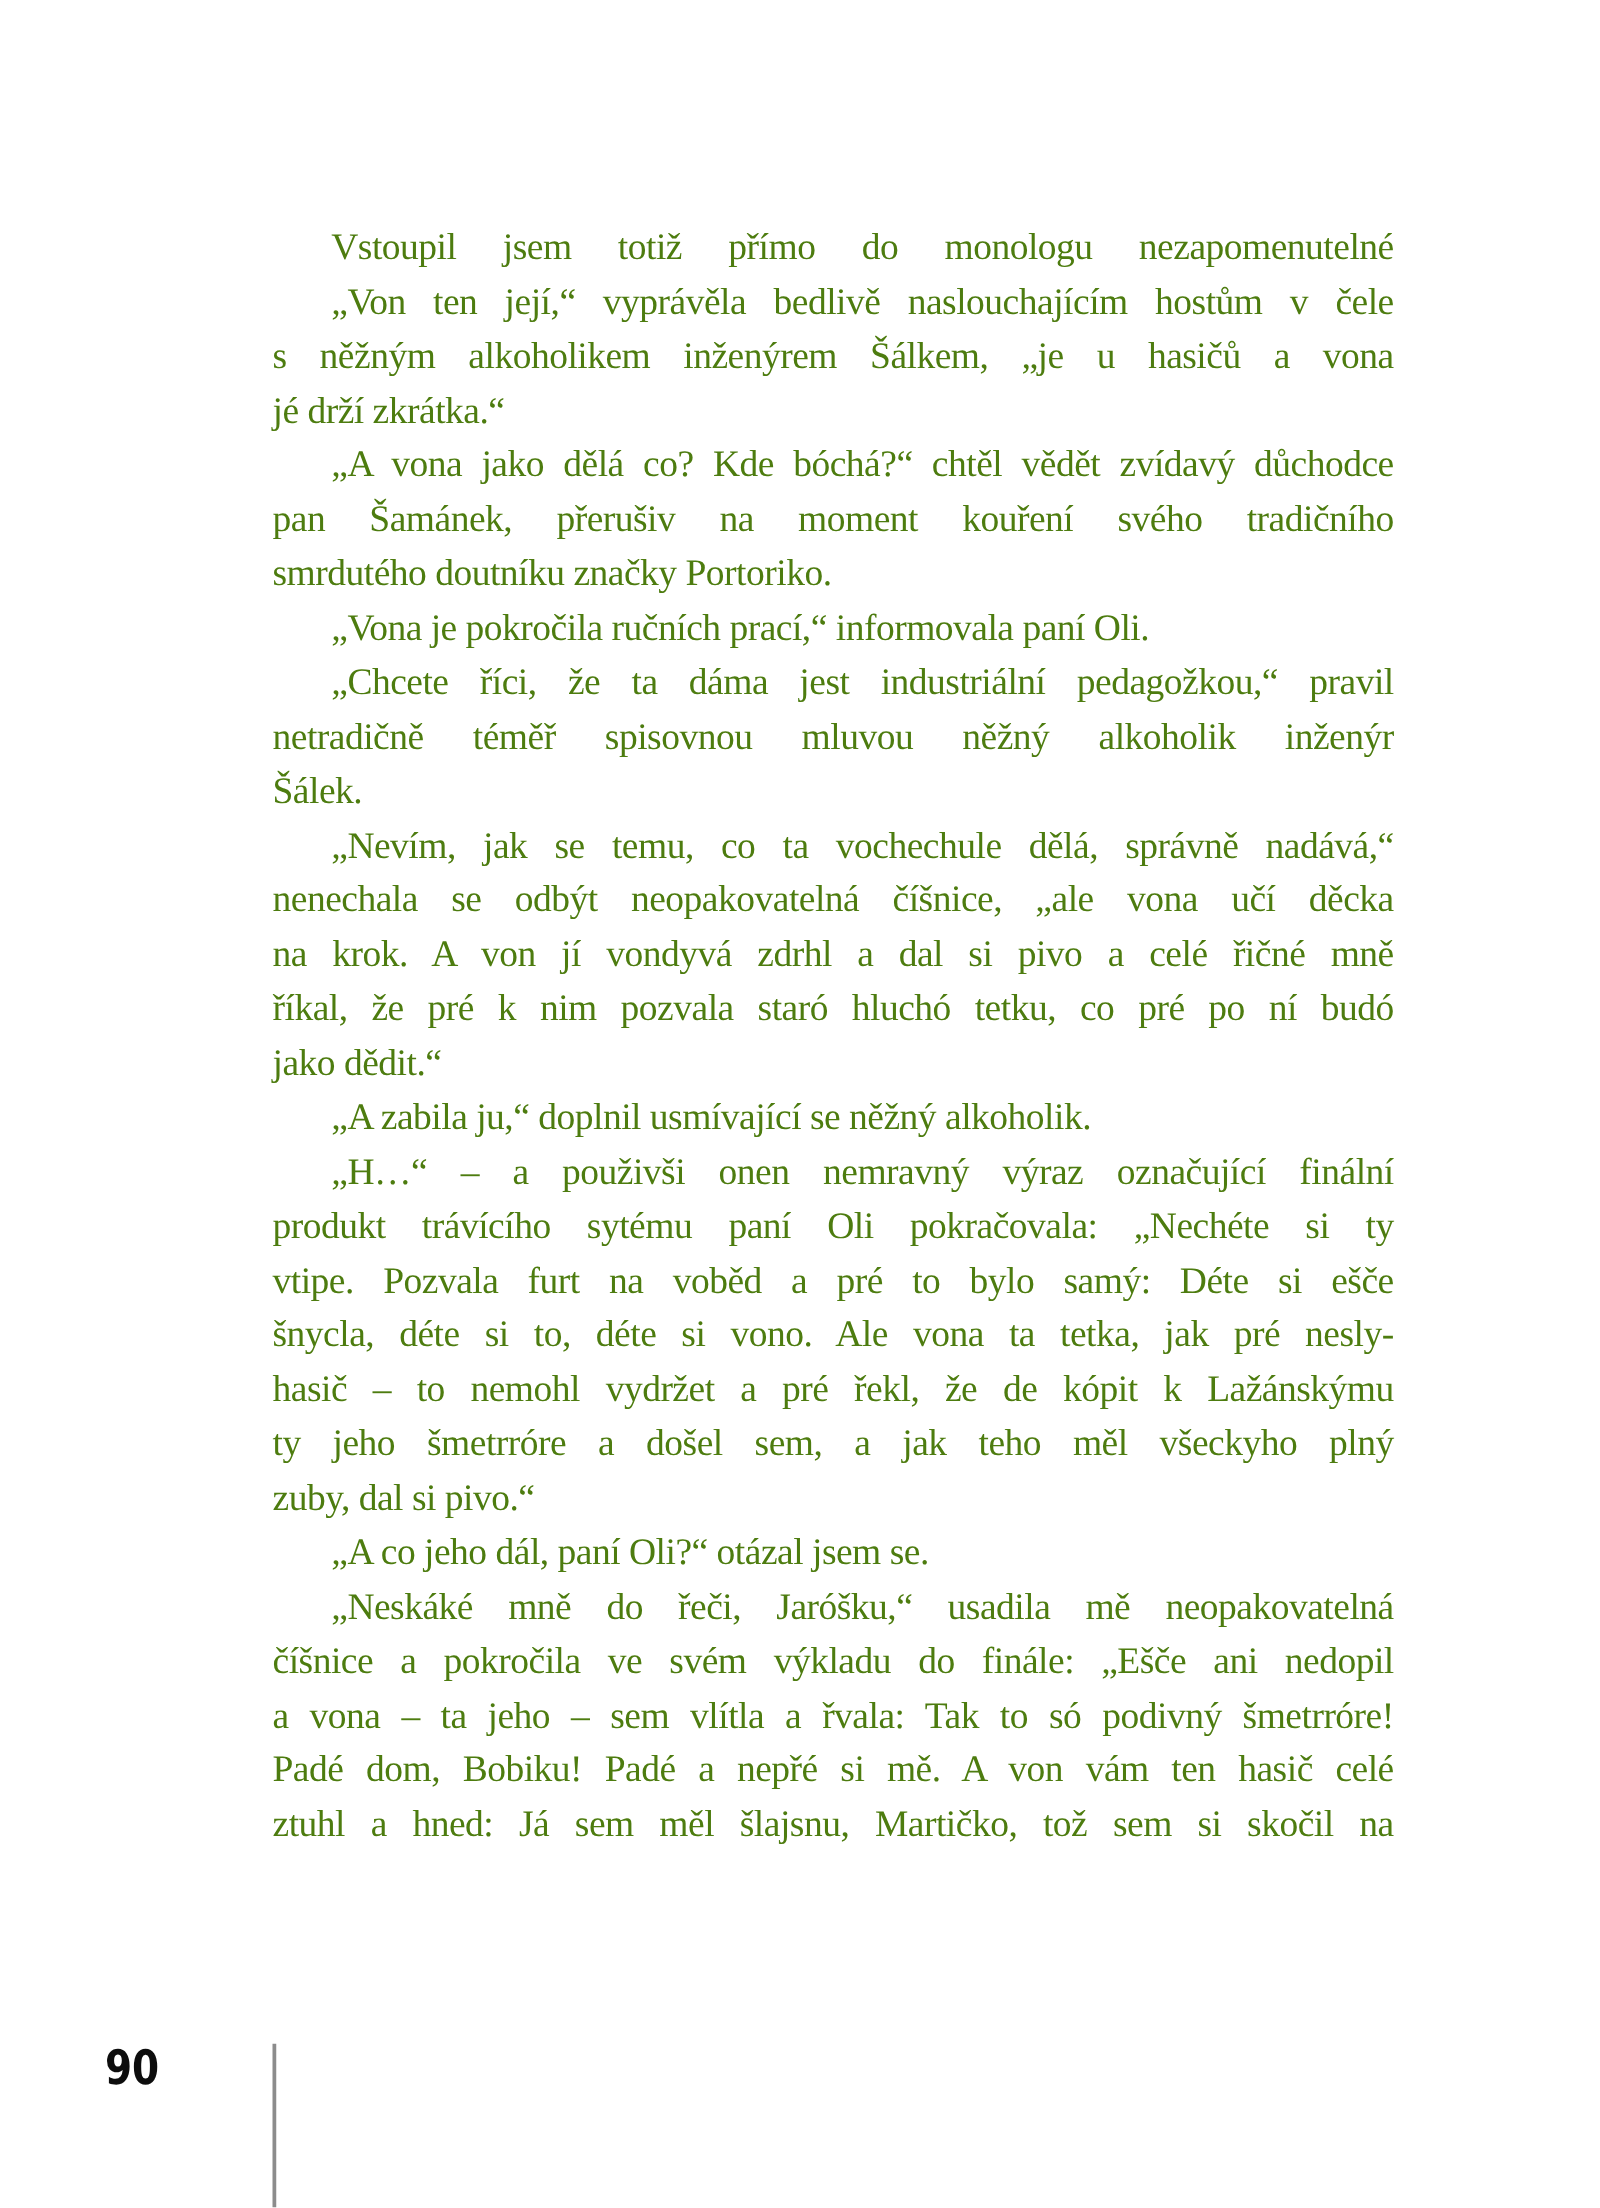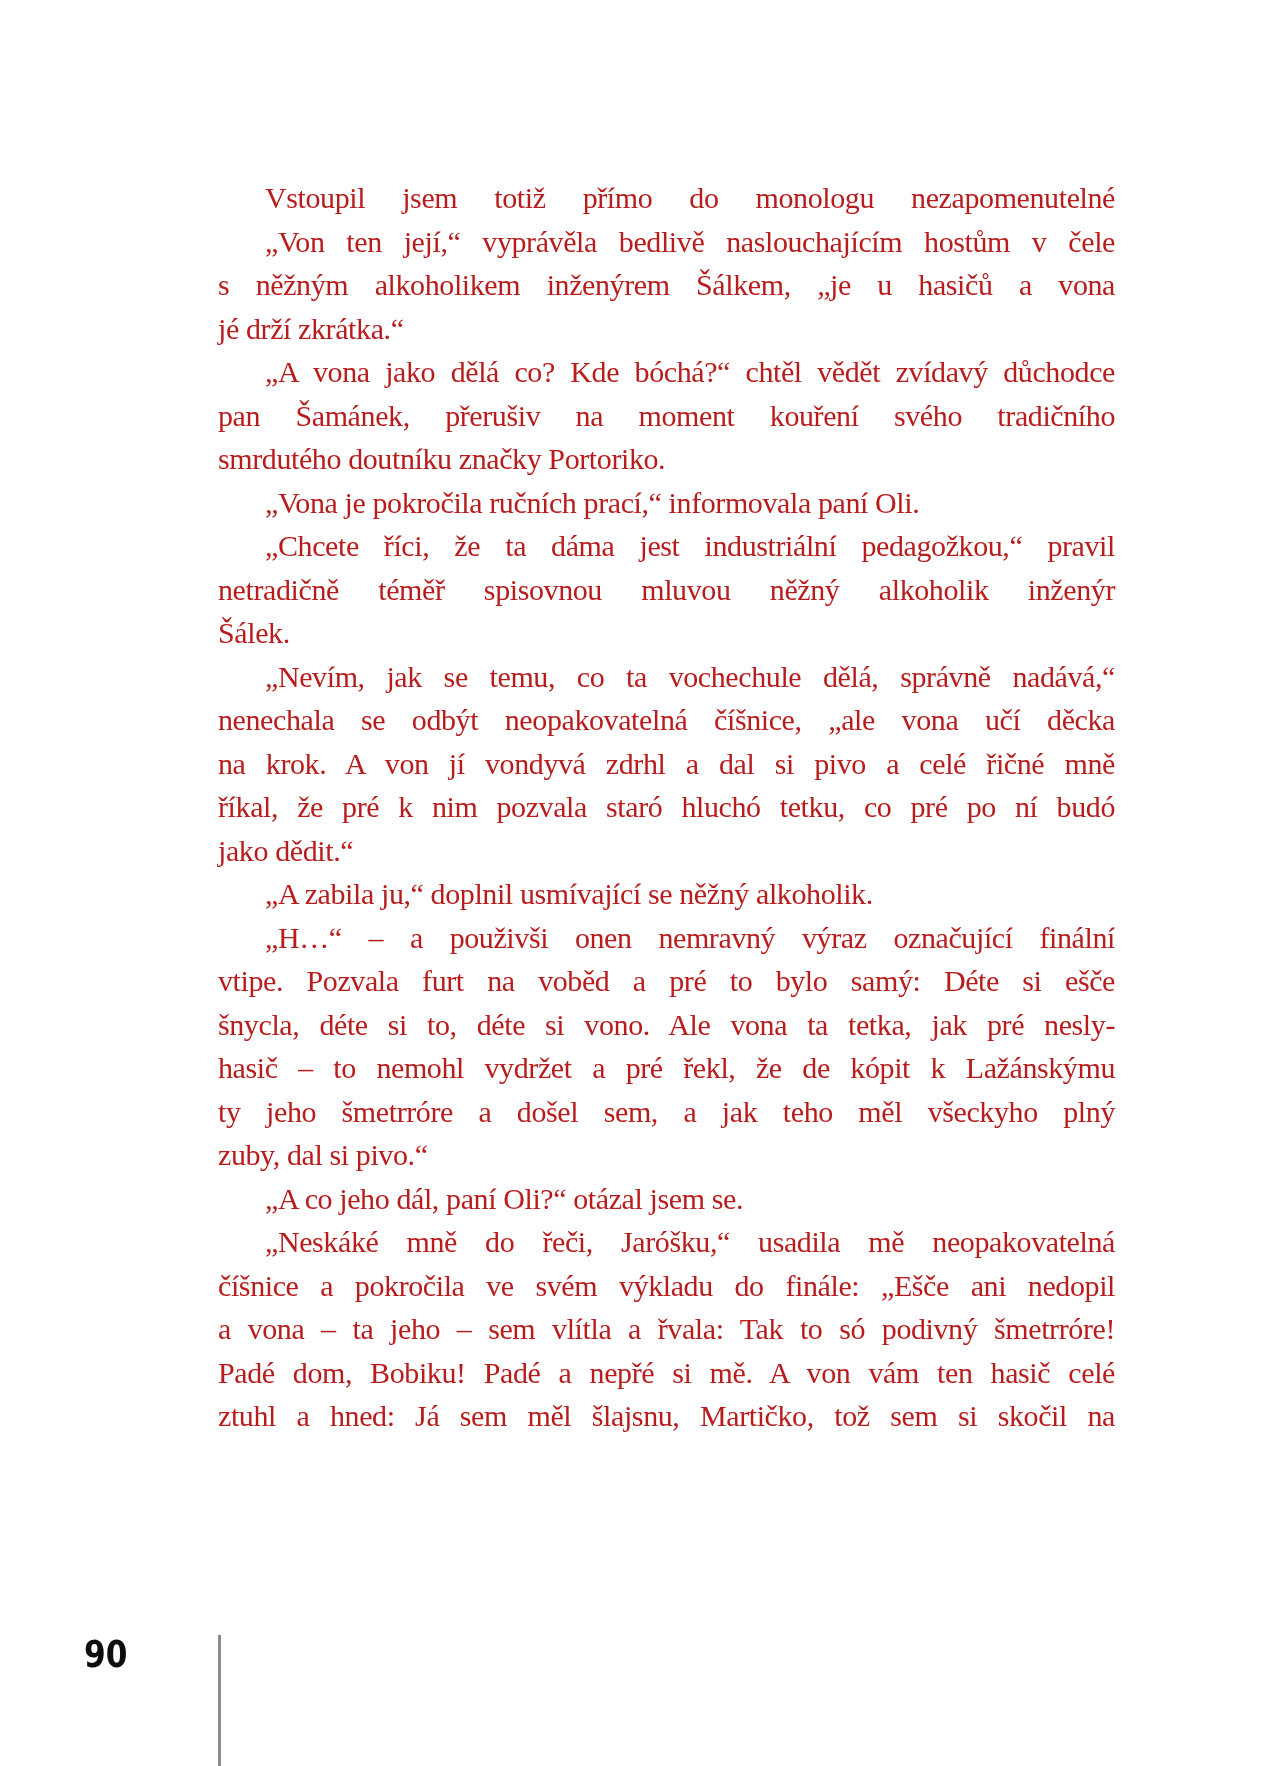--- a/index.html
+++ b/index.html
@@ -9,21 +9,21 @@
     width: 1280px;
     height: 1766px;
     overflow: hidden;
     font-family: "Liberation Serif", serif;
   }
   .text-block {
     position: absolute;
     left: 218px;
     top: 176px;
     width: 897px;
-    color: #b91c1c;
+    color: #4d7c0f;
     font-size: 30px;
     line-height: 43.5px;
     letter-spacing: -0.4px;
   }
   .line {
     text-align: justify;
     text-align-last: justify;
     white-space: normal;
   }
   .line.last {
@@ -67,20 +67,21 @@
     <div class="line indent">„Chcete říci, že ta dáma jest industriální pedagožkou,“ pravil</div>
     <div class="line">netradičně téměř spisovnou mluvou něžný alkoholik inženýr</div>
     <div class="line last">Šálek.</div>
     <div class="line indent">„Nevím, jak se temu, co ta vochechule dělá, správně nadává,“</div>
     <div class="line">nenechala se odbýt neopakovatelná číšnice, „ale vona učí děcka</div>
     <div class="line">na krok. A von jí vondyvá zdrhl a dal si pivo a celé řičné mně</div>
     <div class="line">říkal, že pré k nim pozvala staró hluchó tetku, co pré po ní budó</div>
     <div class="line last">jako dědit.“</div>
     <div class="line indent last">„A zabila ju,“ doplnil usmívající se něžný alkoholik.</div>
     <div class="line indent">„H…“ – a použivši onen nemravný výraz označující finální</div>
+    <div class="line">produkt trávícího sytému paní Oli pokračovala: „Nechéte si ty</div>
     <div class="line">vtipe. Pozvala furt na voběd a pré to bylo samý: Déte si ešče</div>
     <div class="line">šnycla, déte si to, déte si vono. Ale vona ta tetka, jak pré nesly-</div>
     <div class="line">hasič – to nemohl vydržet a pré řekl, že de kópit k Lažánskýmu</div>
     <div class="line">ty jeho šmetrróre a došel sem, a jak teho měl všeckyho plný</div>
     <div class="line last">zuby, dal si pivo.“</div>
     <div class="line indent last">„A co jeho dál, paní Oli?“ otázal jsem se.</div>
     <div class="line indent">„Neskáké mně do řeči, Jaróšku,“ usadila mě neopakovatelná</div>
     <div class="line">číšnice a pokročila ve svém výkladu do finále: „Ešče ani nedopil</div>
     <div class="line">a vona – ta jeho – sem vlítla a řvala: Tak to só podivný šmetrróre!</div>
     <div class="line">Padé dom, Bobiku! Padé a nepřé si mě. A von vám ten hasič celé</div>

